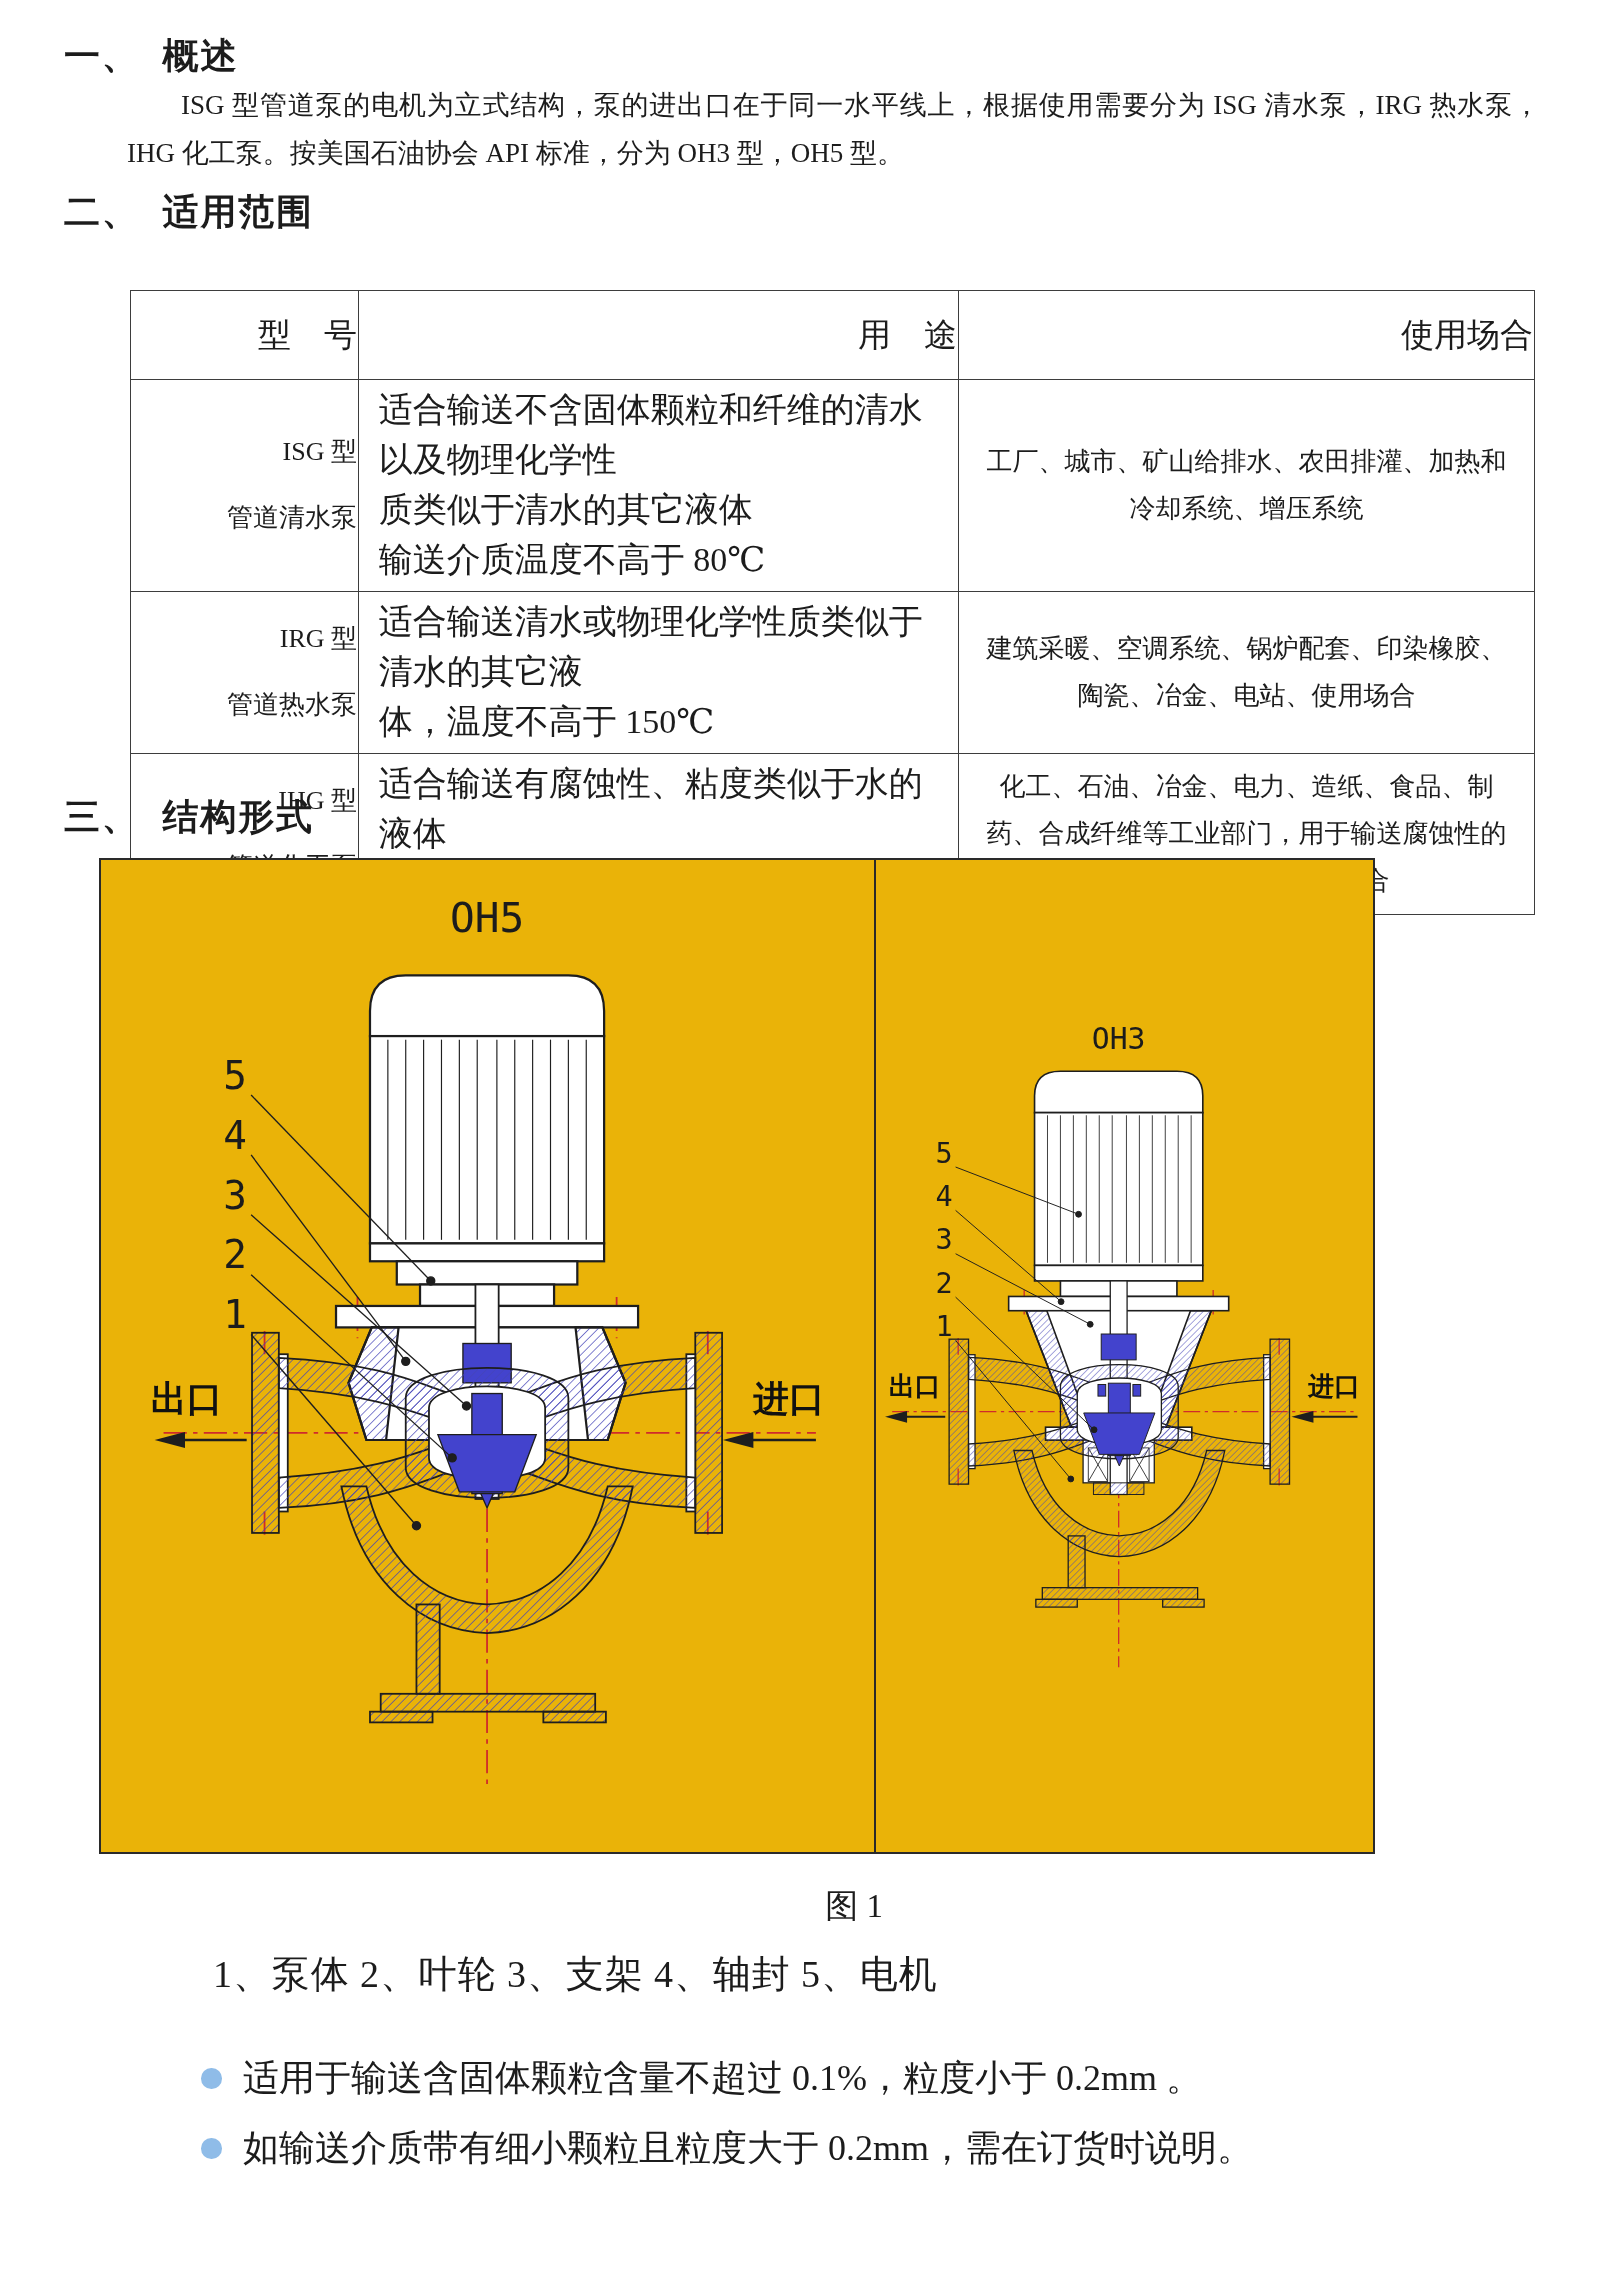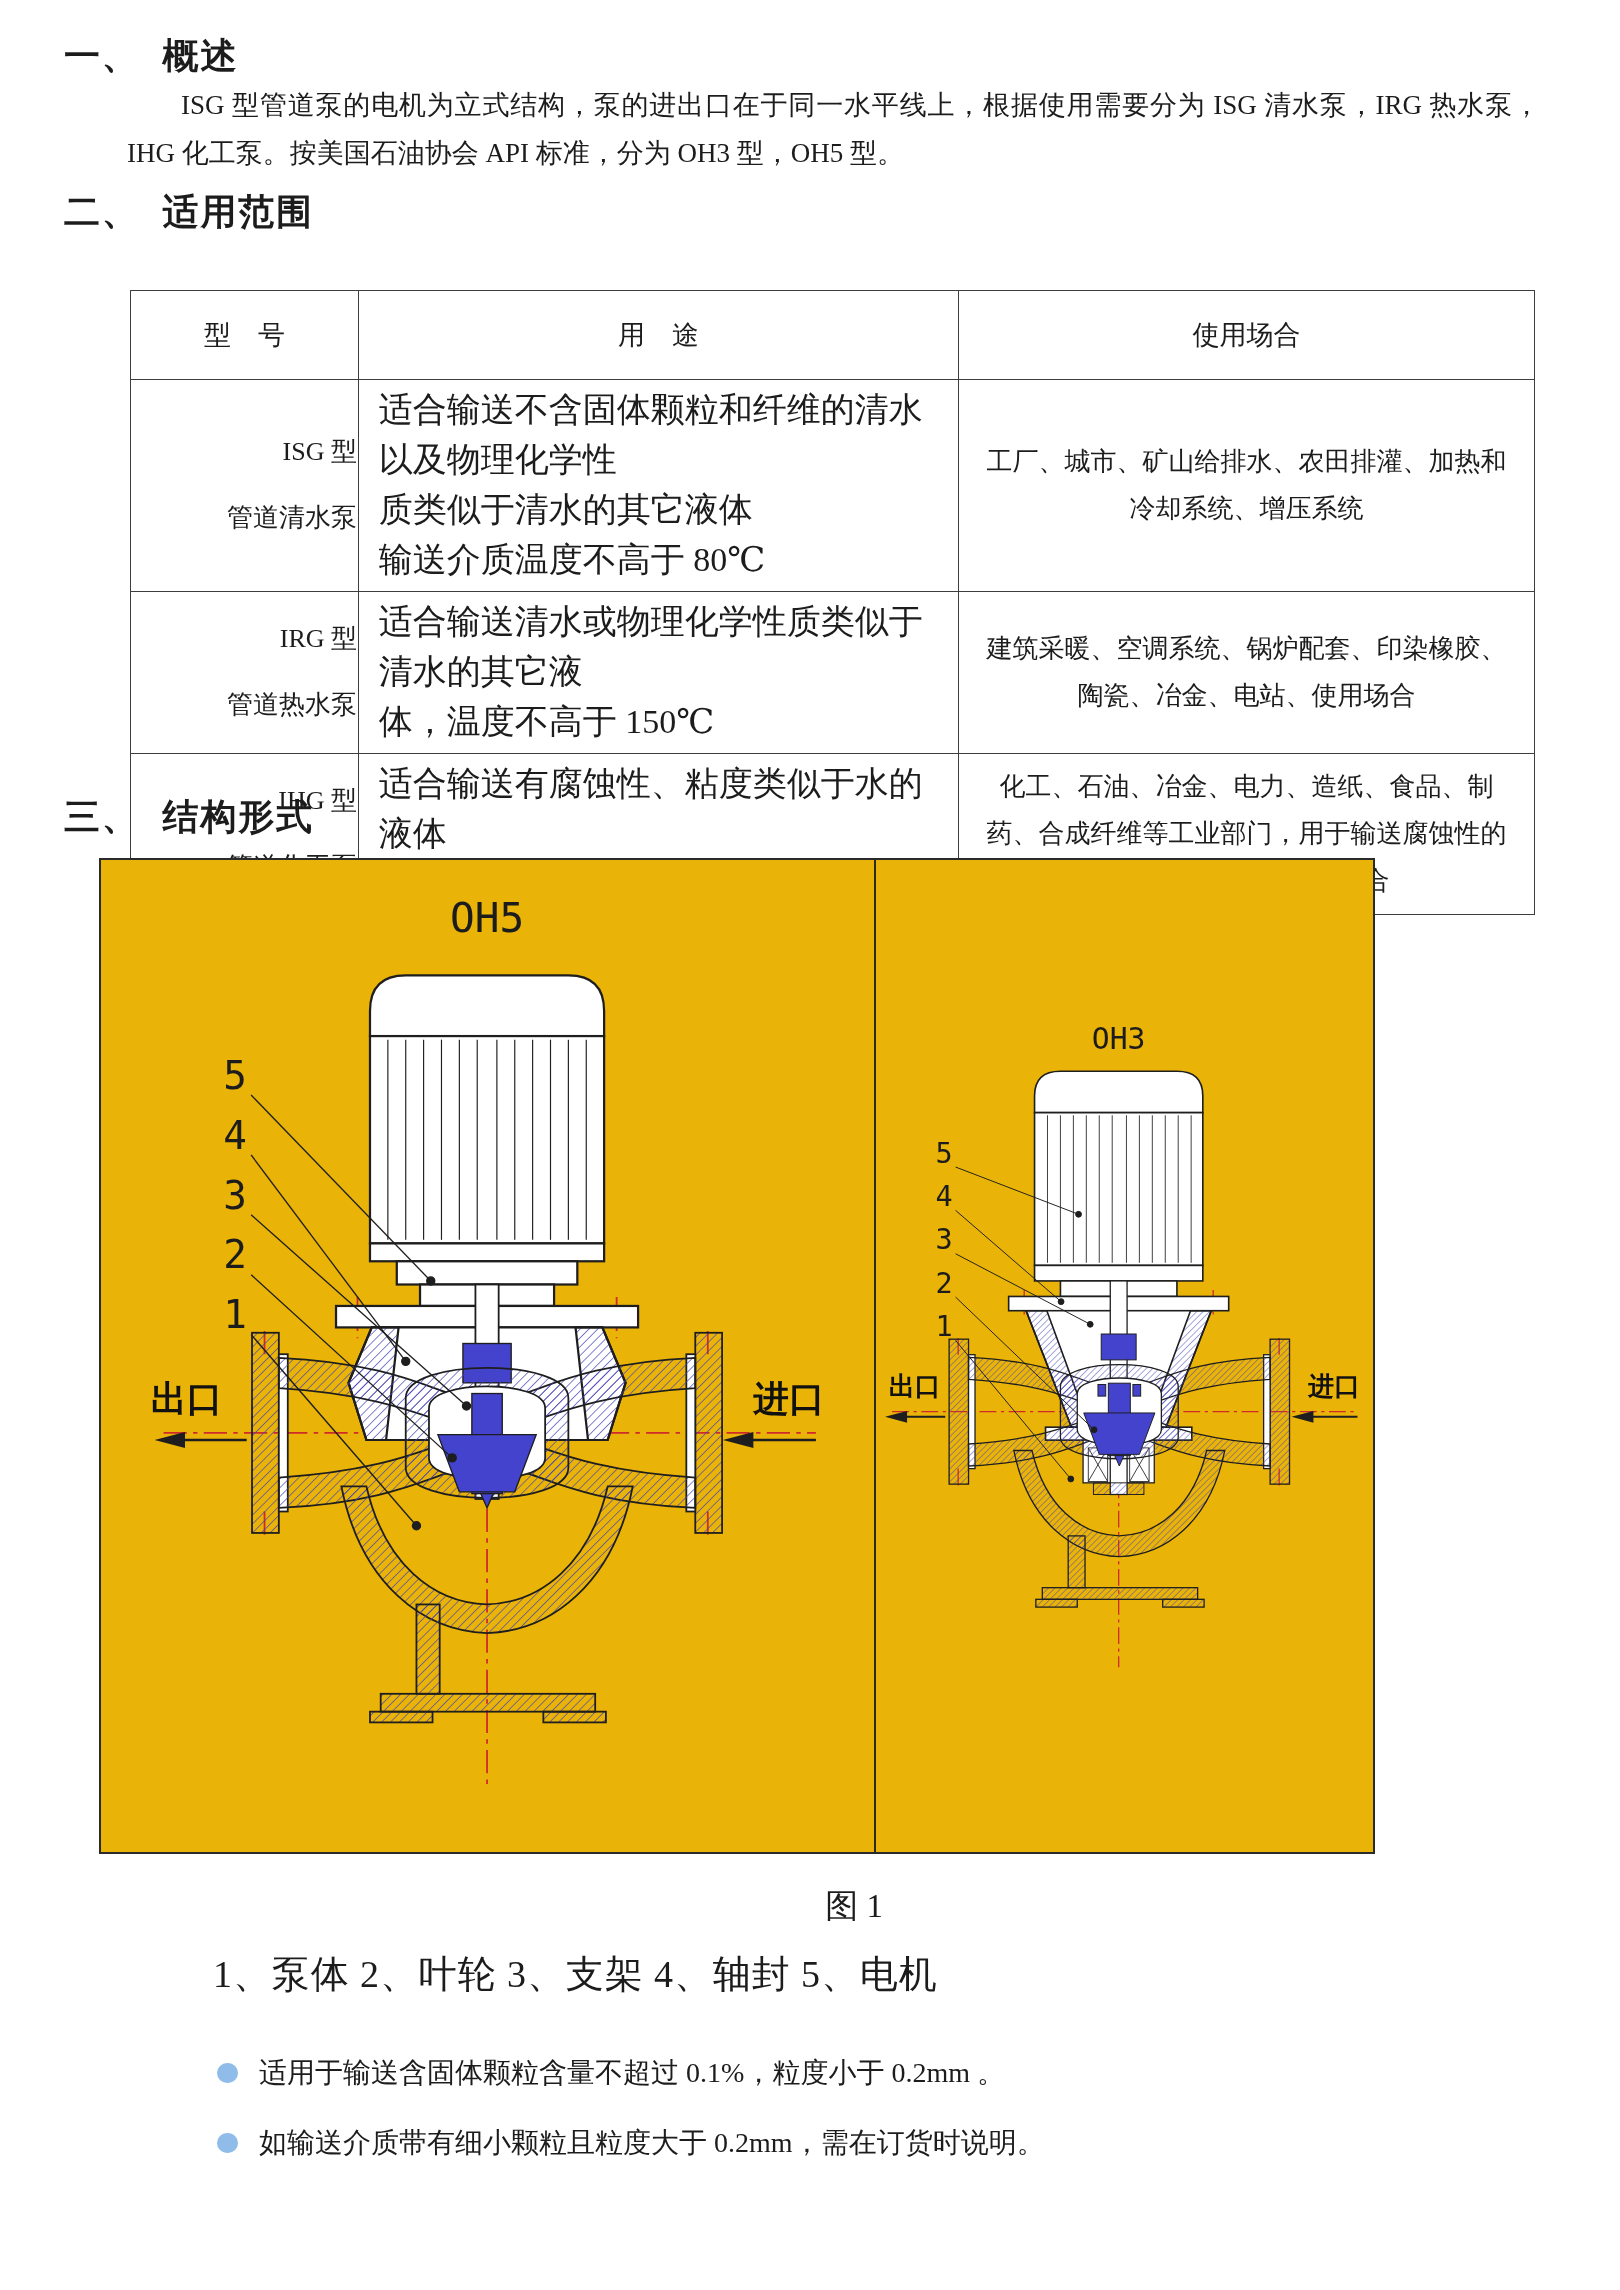--- a/index.html
+++ b/index.html
@@ -9,41 +9,41 @@
            font-weight:700;font-size:36px;letter-spacing:1.8px;display:flex;}
   .heading .num{margin-right:23px;}
   #h-overview{top:32px;}
   #h-scope{top:188px;}
   #h-structure{top:793px;}
   .para{position:absolute;left:127px;top:81px;width:1413px;font-size:27px;line-height:48px;
         text-indent:2em;text-align:justify;}
   
   .tbl{position:absolute;left:130px;top:290px;width:1404px;border-collapse:collapse;table-layout:fixed;}
   .tbl td,.tbl th{border:1.8px solid #3d3d3d;vertical-align:middle;font-weight:400;}
-  .tbl th{font-size:27px;height:86px;}
+  .tbl th{font-size:33px;height:86px;text-align:right;}
   .col-model{width:228px;} .col-usage{width:600px;} .col-occ{width:576px;}
   .c-model{text-align:right;font-size:26px;}
   .c-model div{line-height:66px;}
   .c-usage{padding:5.4px 9px 5.4px 19.7px;font-size:34px;}
   .c-usage div{line-height:50px;}
   .c-occ{text-align:center;font-size:26px;line-height:47px;padding:5.4px 23px;}
   .r1{height:152px;} .r2{height:115px;} .r3{height:134px;}
   
   .figure{position:absolute;left:99px;top:858px;width:1276px;height:996px;
           border:2.7px solid #2a2a2a;display:flex;box-sizing:border-box;background:#eab308;}
   .fig-cell{height:100%;}
   .fig-left{width:775px;border-right:2.7px solid #2a2a2a;box-sizing:border-box;}
   .fig-right{flex:1;}
   .fig-cell svg{display:block;width:100%;height:100%;}
   .dwg-title{font-family:"DejaVu Sans Mono","Liberation Mono",monospace;font-size:46px;fill:#1c1c1c;}
   .callout{font-family:"DejaVu Sans Mono","Liberation Mono",monospace;font-size:44px;fill:#1c1c1c;}
   .port{font-size:40px;font-weight:700;fill:#111;}
   .caption{position:absolute;top:1884px;left:0;width:1620px;text-align:center;font-size:33px;padding-left:44px;}
   .parts{position:absolute;left:213px;top:1949px;font-size:38px;letter-spacing:0.9px;}
-  .note{position:absolute;left:217px;display:flex;align-items:center;font-size:28px;justify-content:center;}
+  .note{position:absolute;left:201px;display:flex;align-items:center;font-size:36px;justify-content:center;}
   .note .dot{width:20.6px;height:20.6px;border-radius:50%;background:#8fbce8;margin-right:21.5px;flex:0 0 auto;}
   #note-0{top:2054px;} #note-1{top:2124px;}
 </style>
 </head>
 <body>
 
 <div class="page">
 
   <div class="heading" id="h-overview">
     <span class="num">一、</span>

